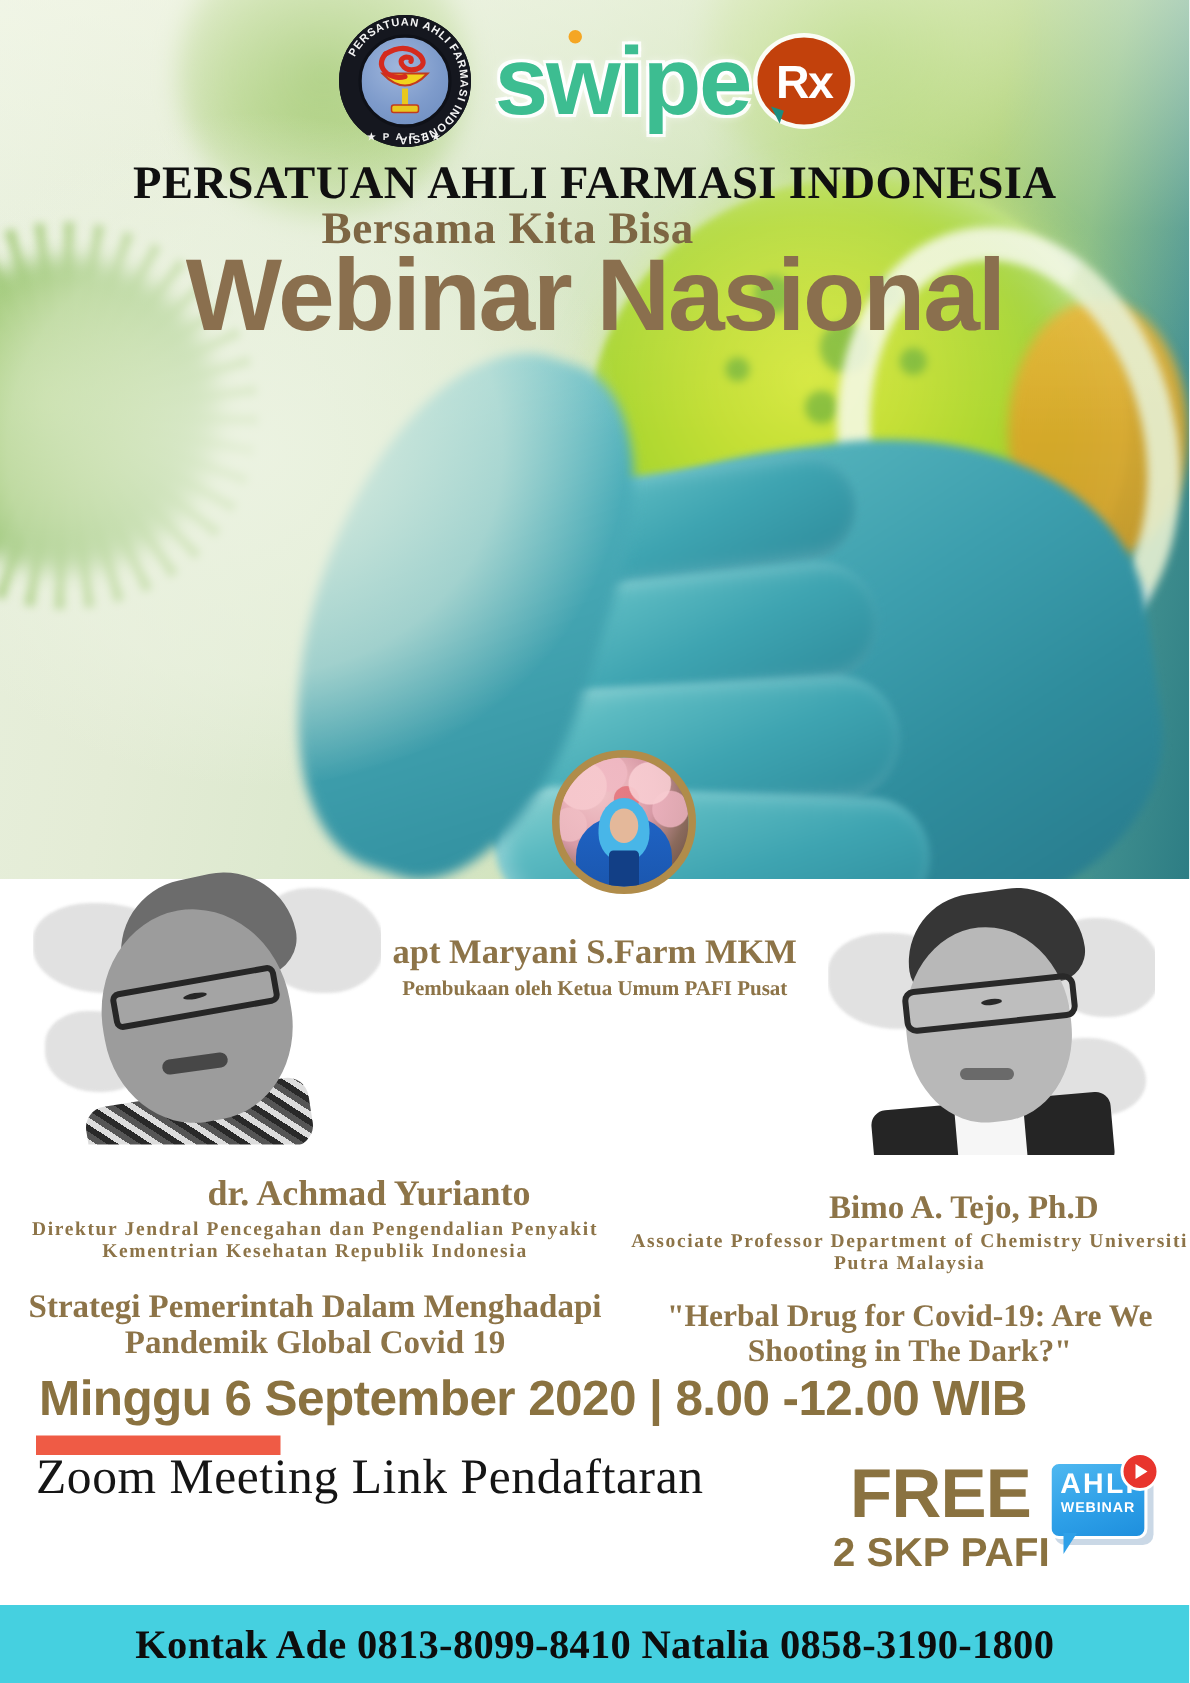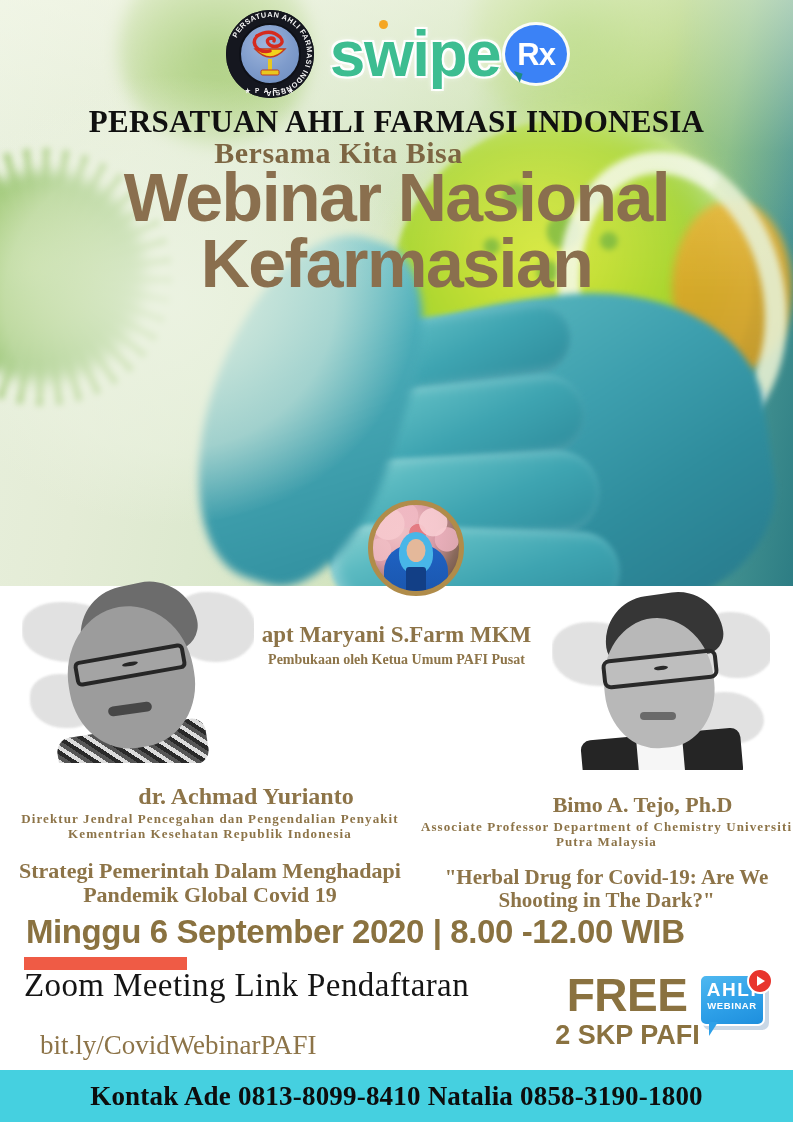--- a/index.html
+++ b/index.html
@@ -137,21 +137,21 @@
     border:2px solid #0f1118; display:flex; align-items:center; justify-content:center; }
   .pafi-ring-label { position:absolute; inset:0; display:flex; align-items:flex-end; justify-content:center; }
   .pafi-bottom-txt { font-size:6.5px; letter-spacing:1.4px; color:#f2f2f2; font-weight:bold; padding-bottom:3px; }
 
   .swipe-logo { display:flex; align-items:center; gap:5px; }
   .swipe-word { position:relative; font-size:64px; font-weight:bold; color:#3dbd91;
     letter-spacing:-1.5px; line-height:1;
     text-shadow:0 0 3px #fff, 0 0 7px #fff, 2px 2px 0 rgba(255,255,255,.9), -2px 2px 0 rgba(255,255,255,.9), 2px -2px 0 rgba(255,255,255,.9), -2px -2px 0 rgba(255,255,255,.9); }
   .swipe-dot { position:absolute; left:49.5px; top:-2px; width:9px; height:9px; border-radius:50%; background:#f5a623; }
   .rx-bubble { position:relative; width:62px; height:58px; border-radius:50% 50% 50% 50%;
-    background:#3b82f6; display:flex; align-items:center; justify-content:center;
+    background:#c2410c; display:flex; align-items:center; justify-content:center;
     box-shadow:0 0 0 3px rgba(255,255,255,.9); }
   .rx-bubble::after { content:""; position:absolute; left:6px; bottom:-7px;
     width:0; height:0; border:9px solid transparent; border-top-color:#1c8c7e; border-right:0;
     transform:rotate(18deg); }
   .rx-text { font-size:31px; font-weight:bold; color:#fff; line-height:1; letter-spacing:-1px; }
 
   
   .org-name {
     position:absolute; left:0; top:104px; width:793px; text-align:center;
     font-family:"Liberation Serif", serif; font-weight:bold;
@@ -376,21 +376,20 @@
         <span class="rx-text">Rx</span>
       </div>
     </div>
 
   </div>
 
   <div class="org-name">PERSATUAN AHLI FARMASI INDONESIA</div>
   <div class="tagline">Bersama Kita Bisa</div>
   <div class="main-title">
     <span class="l1">Webinar Nasional</span>
-    <span class="l2">Kefarmasian</span>
   </div>
 
   <div class="center-photo">
     <div class="cp-blossom"></div>
     <div class="cp-body"></div>
     <div class="cp-head"></div>
     <div class="cp-face"></div>
     <div class="cp-collar"></div>
   </div>
   <div class="center-name">apt Maryani S.Farm MKM</div>
@@ -425,21 +424,20 @@
   <div class="sp-aff left-aff">Direktur Jendral Pencegahan dan Pengendalian Penyakit Kementrian Kesehatan Republik Indonesia</div>
   <div class="sp-topic left-topic">Strategi Pemerintah Dalam Menghadapi Pandemik Global Covid 19</div>
 
   <div class="sp-name right-name">Bimo A. Tejo, Ph.D</div>
   <div class="sp-aff right-aff">Associate Professor Department of Chemistry Universiti Putra Malaysia</div>
   <div class="sp-topic right-topic">"Herbal Drug for Covid-19: Are We Shooting in The Dark?"</div>
 
   <div class="date-line">Minggu  6 September  2020 | 8.00 -12.00 WIB</div>
   <div class="red-bar"></div>
   <div class="zoom-line">Zoom Meeting  Link  Pendaftaran</div>
-  <div class="bitly">bit.ly/CovidWebinarPAFI</div>
 
   <div class="free-word">FREE</div>
   <div class="skp-word">2 SKP PAFI</div>
 
   <div class="live-badge">
     <div class="lb-shadow"></div>
     <div class="lb-body"></div>
     <div class="lb-tail"></div>
     <div class="lb-live">AHLI</div>
     <div class="lb-web">WEBINAR</div>

